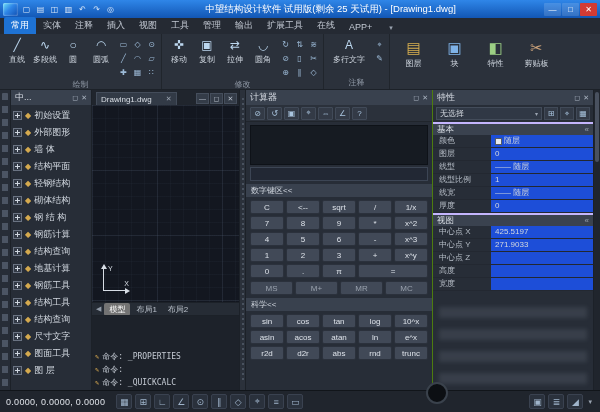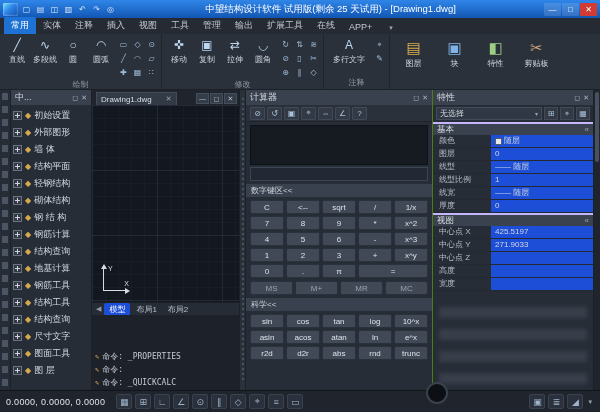--- a/index.html
+++ b/index.html
@@ -73,21 +73,21 @@
 .ucs{position:absolute;left:6px;bottom:6px;width:32px;height:32px;}
 .ucs .yaxis{position:absolute;left:5px;bottom:5px;width:1px;height:22px;background:#d7dde5;}
 .ucs .xaxis{position:absolute;left:5px;bottom:5px;height:1px;width:22px;background:#d7dde5;}
 .ucs .yarrow{position:absolute;left:2.5px;top:0;width:0;height:0;border-left:3px solid transparent;border-right:3px solid transparent;border-bottom:5px solid #d7dde5;}
 .ucs .xarrow{position:absolute;right:0;bottom:2.5px;width:0;height:0;border-top:3px solid transparent;border-bottom:3px solid transparent;border-left:5px solid #d7dde5;}
 .ucs .ylabel{position:absolute;left:10px;top:1px;font-size:7px;color:#d7dde5;}
 .ucs .xlabel{position:absolute;right:1px;bottom:9px;font-size:7px;color:#d7dde5;}
 .layouttabs{height:13px;background:#262c35;display:flex;align-items:center;padding:0 2px;gap:1px;font-size:8px;flex:0 0 auto;border-top:1px solid #1c2128;}
 .lt-arrow{color:#8f98a5;font-size:7px;padding:0 2px;}
 .ltab{padding:1px 5px;color:#b9c0ca;white-space:nowrap;}
-.ltab.active{background:#1d4ed8;color:#fff;border-radius:2px;text-align:center;}
+.ltab.active{background:#737373;color:#fff;border-radius:2px;text-align:center;}
 .cmd{height:75px;background:#1d222a;border-top:1px solid #1c2128;display:flex;flex-direction:column;justify-content:flex-end;padding:2px 3px;gap:2px;flex:0 0 auto;}
 .cmd-line{display:flex;align-items:center;gap:3px;font-family:"DejaVu Sans Mono","Liberation Mono",monospace;font-size:8px;color:#c4cad3;white-space:nowrap;overflow:hidden;}
 .cicon{color:#d7a94f;font-size:7px;}
 
 .splitter{width:6px;background:#2b313b;border-right:1px solid #1c2128;position:relative;flex:0 0 auto;}
 .splitter::after{content:"";position:absolute;top:8px;bottom:8px;left:2px;width:2px;background:repeating-linear-gradient(180deg,#49525f 0 2px,transparent 2px 5px);}
 
 .calc{width:187px;border-right:1px solid #4d7c0f;flex:0 0 auto;}
 .calc-toolbar{height:17px;display:flex;align-items:center;gap:2px;padding:0 4px;background:#2b313b;border-bottom:1px solid #20252c;flex:0 0 auto;}
 .ct-btn{width:15px;height:13px;display:flex;align-items:center;justify-content:center;font-size:8px;color:#a9c4de;background:#333a46;border:1px solid #414a58;border-radius:1px;}

